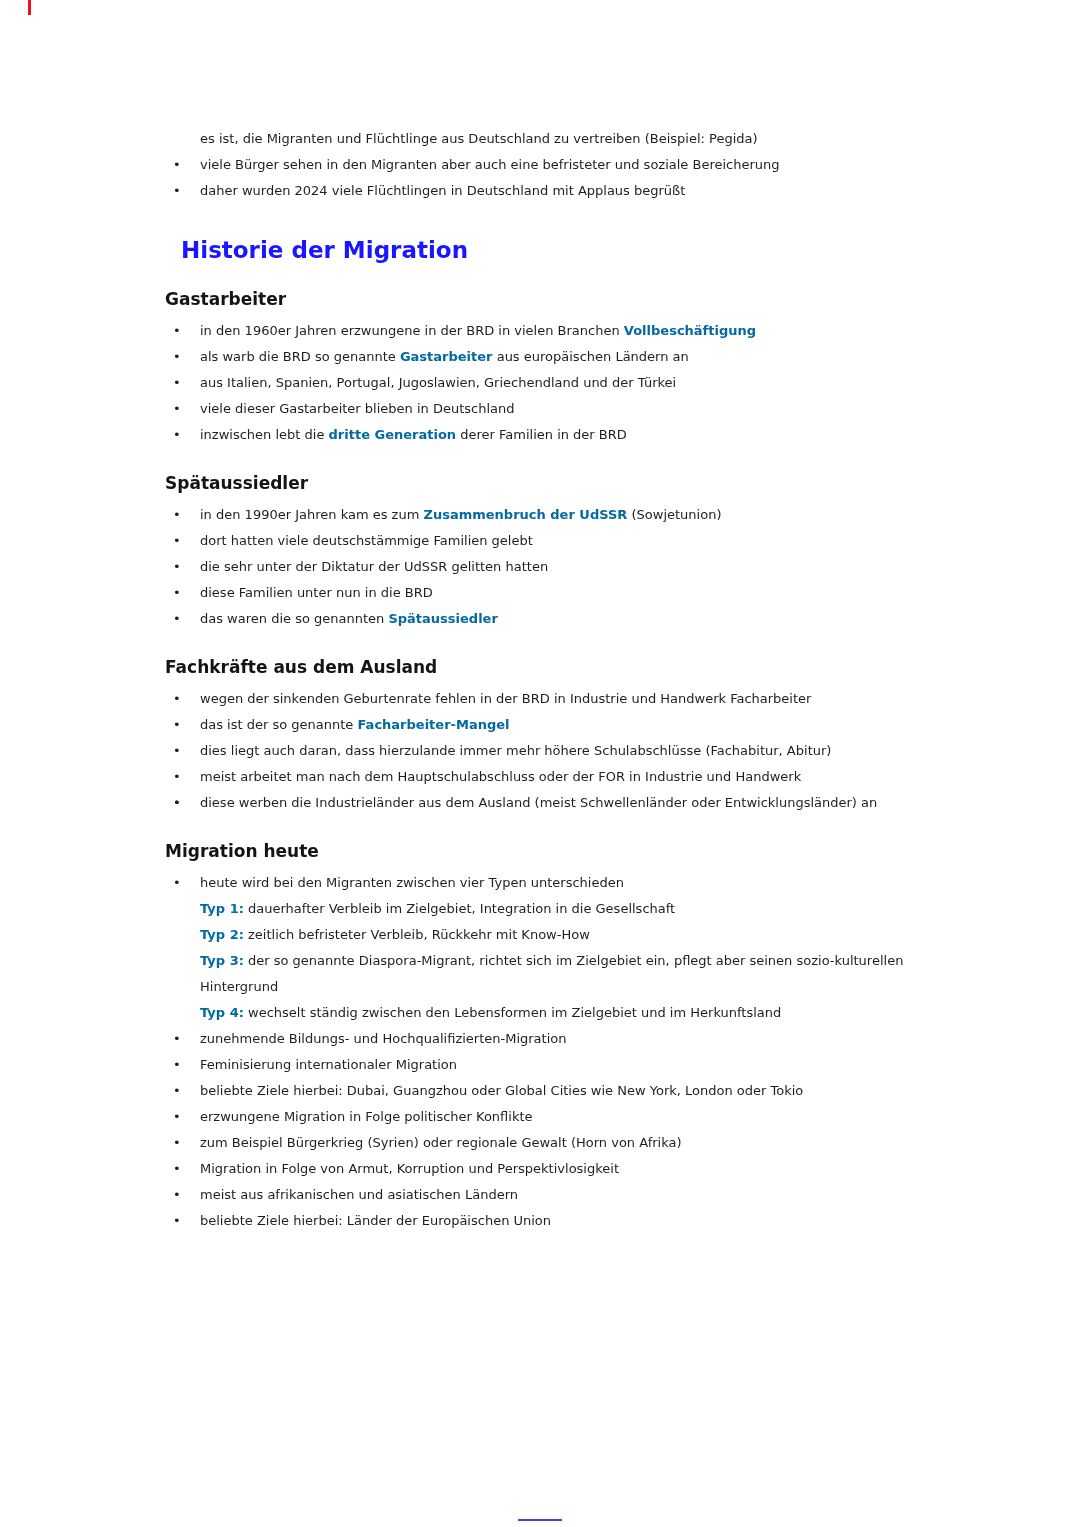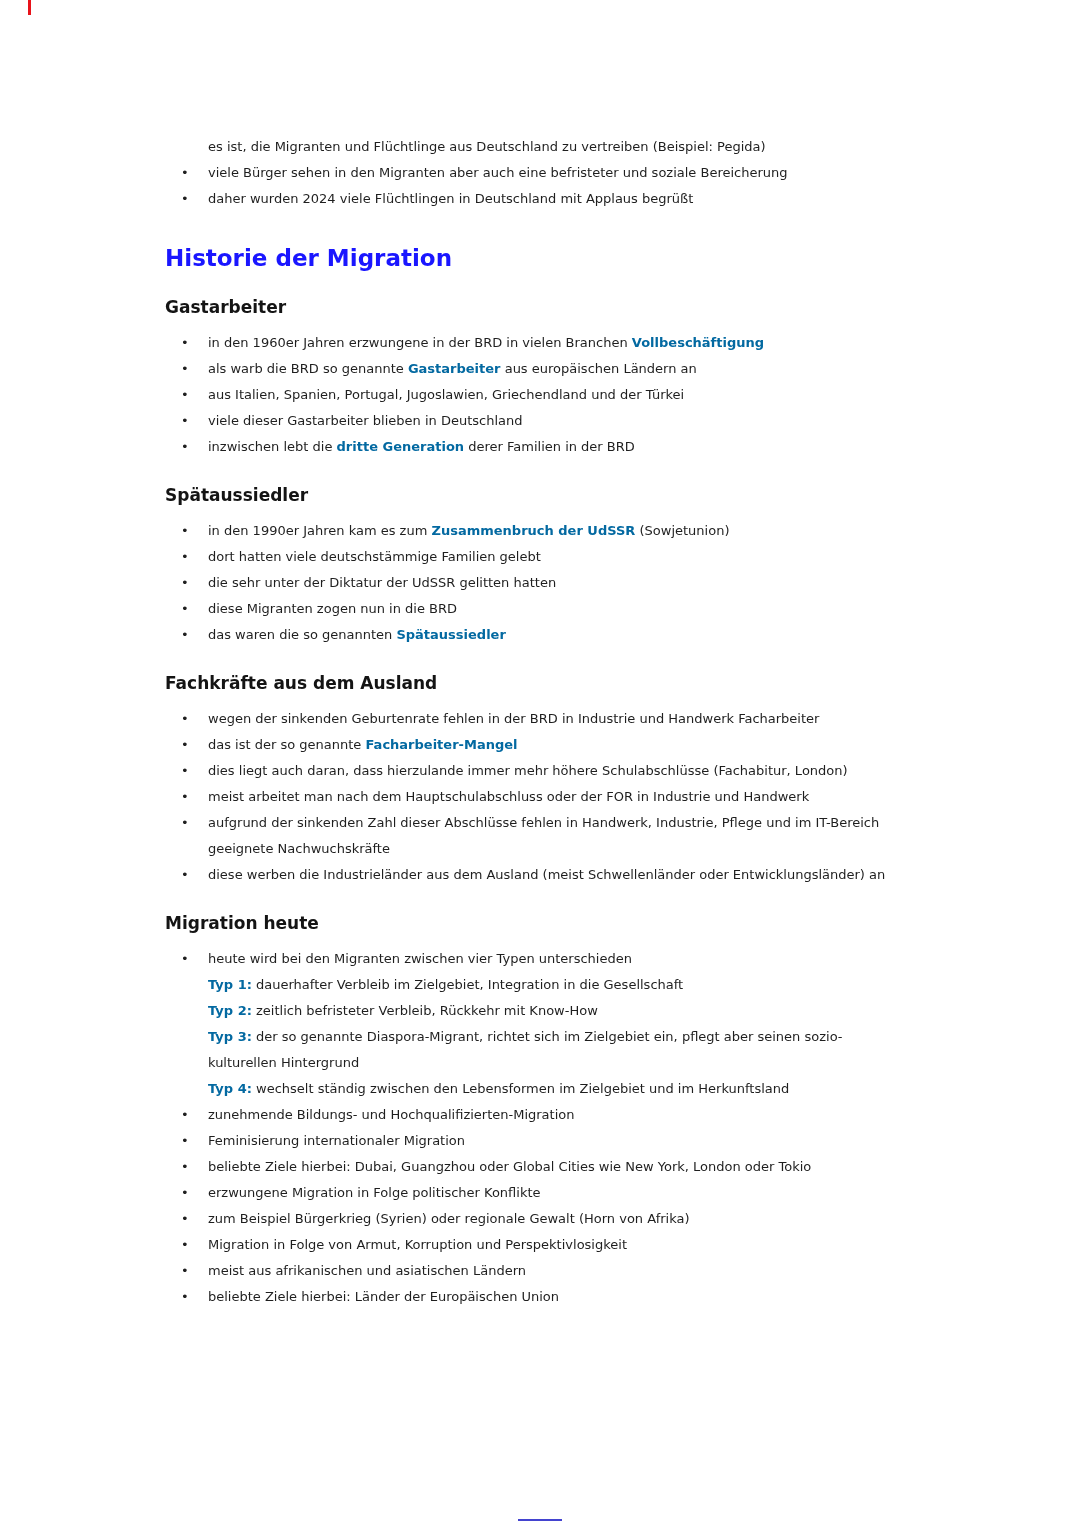--- a/index.html
+++ b/index.html
@@ -4,35 +4,35 @@
 <style>
   html,body{margin:0;padding:0;}
   body{
     width:1080px;height:1527px;background:#ffffff;position:relative;
     font-family:"DejaVu Sans","Liberation Sans",sans-serif;
     color:#1f1f1f;overflow:hidden;
   }
   .edge-mark{position:absolute;left:28px;top:0;width:3px;height:15px;background:var(--edge-red,#e8131a);}
   .footer-mark{position:absolute;left:518px;bottom:6px;width:44px;height:2px;background:var(--footer-blue,#4343cf);}
   .content{padding:122px 160px 0 165px;}
-  .list{margin:12px;}
+  .list{margin:4px;}
   .item{
     position:relative;padding-left:31px;
     font-size:13px;line-height:26px;
   }
   .item .marker{
     position:absolute;left:4px;top:0;
     font-size:13px;line-height:26px;
   }
   .item.justify{text-align:justify;}
   .item b{font-weight:bold;color:#0369a1;}
   h1{
     color:var(--heading-blue,#1a16ff);
     font-size:23px;line-height:28px;
-    margin:32px 0 0 0;font-weight:bold;
+    margin:32px 0 0 16px;font-weight:bold;
   }
   h2{
     color:#141414;font-size:17px;line-height:22px;
     margin:24px 0 8px 0;font-weight:bold;
   }
   section{margin:0;}
 </style>
 </head>
 <body style="color: rgb(31, 31, 31);">
 
@@ -55,32 +55,32 @@
             <div class="item"><span class="marker">•</span><span><span>viele dieser Gastarbeiter blieben in Deutschland</span></span></div>
             <div class="item"><span class="marker">•</span><span><span>inzwischen lebt die </span><b>dritte Generation</b><span> derer Familien in der BRD</span></span></div>
           </div>
         </section>
         <section>
           <h2>Spätaussiedler</h2>
           <div class="list">
             <div class="item"><span class="marker">•</span><span><span>in den 1990er Jahren kam es zum </span><b>Zusammenbruch der UdSSR</b><span> (Sowjetunion)</span></span></div>
             <div class="item"><span class="marker">•</span><span><span>dort hatten viele deutschstämmige Familien gelebt</span></span></div>
             <div class="item"><span class="marker">•</span><span><span>die sehr unter der Diktatur der UdSSR gelitten hatten</span></span></div>
-            <div class="item"><span class="marker">•</span><span><span>diese Migranten zogen nun in die BRD</span></span></div>
+            <div class="item"><span class="marker">•</span><span><span>diese Familien unter nun in die BRD</span></span></div>
             <div class="item"><span class="marker">•</span><span><span>das waren die so genannten </span><b>Spätaussiedler</b></span></div>
           </div>
         </section>
         <section>
           <h2>Fachkräfte aus dem Ausland</h2>
           <div class="list">
             <div class="item"><span class="marker">•</span><span><span>wegen der sinkenden Geburtenrate fehlen in der BRD in Industrie und Handwerk Facharbeiter</span></span></div>
             <div class="item"><span class="marker">•</span><span><span>das ist der so genannte </span><b>Facharbeiter-Mangel</b></span></div>
-            <div class="item"><span class="marker">•</span><span><span>dies liegt auch daran, dass hierzulande immer mehr höhere Schulabschlüsse (Fachabitur, London)</span></span></div>
+            <div class="item"><span class="marker">•</span><span><span>dies liegt auch daran, dass hierzulande immer mehr höhere Schulabschlüsse (Fachabitur, Abitur)</span></span></div>
             <div class="item"><span class="marker">•</span><span><span>meist arbeitet man nach dem Hauptschulabschluss oder der FOR in Industrie und Handwerk</span></span></div>
-            <div class="item"><span class="marker">•</span><span><span>aufgrund der sinkenden Zahl dieser Abschlüsse fehlen in Handwerk, Industrie, Pflege und im IT-Bereich geeignete Nachwuchskräfte</span></span></div>
+            <div class="item"><span class="marker">•</span></div>
             <div class="item justify"><span class="marker">•</span><span><span>diese werben die Industrieländer aus dem Ausland (meist Schwellenländer oder Entwicklungsländer) an</span></span></div>
           </div>
         </section>
         <section>
           <h2>Migration heute</h2>
           <div class="list">
             <div class="item"><span class="marker">•</span><span><span>heute wird bei den Migranten zwischen vier Typen unterschieden</span></span></div>
             <div class="item"><span><b>Typ 1:</b><span> dauerhafter Verbleib im Zielgebiet, Integration in die Gesellschaft</span></span></div>
             <div class="item"><span><b>Typ 2:</b><span> zeitlich befristeter Verbleib, Rückkehr mit Know-How</span></span></div>
             <div class="item"><span><b>Typ 3:</b><span> der so genannte Diaspora-Migrant, richtet sich im Zielgebiet ein, pflegt aber seinen sozio-kulturellen Hintergrund</span></span></div>

